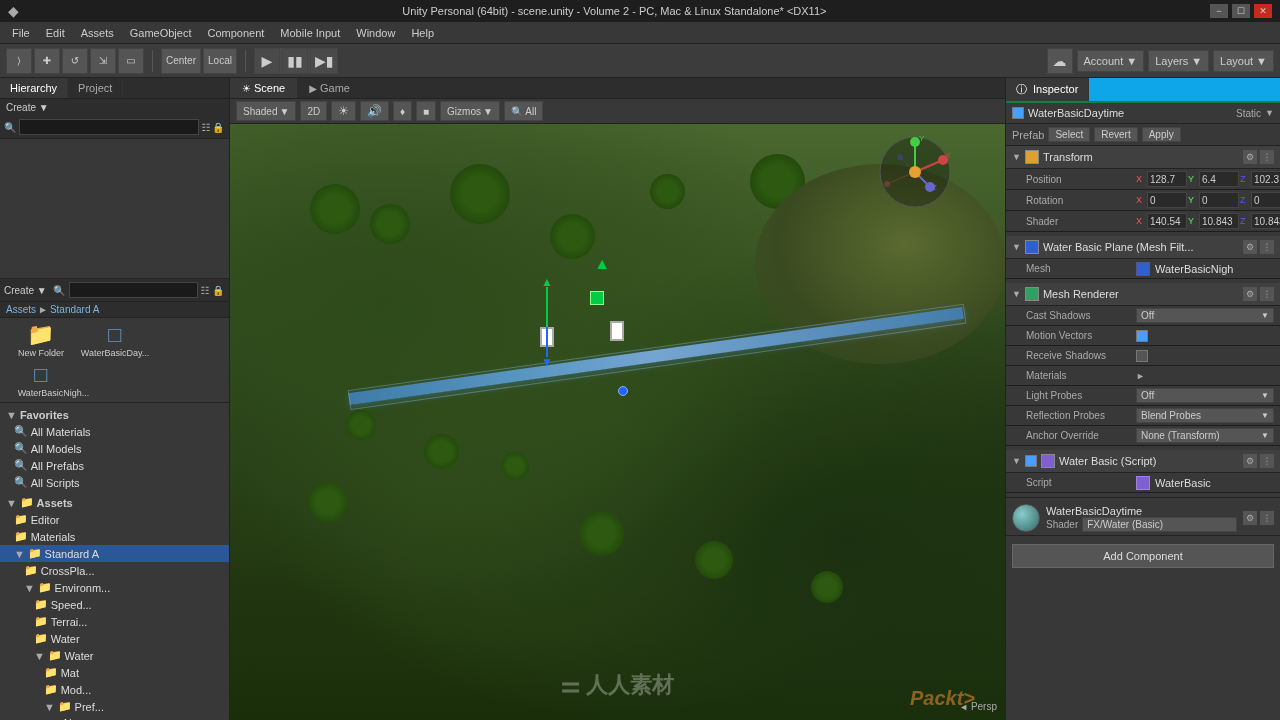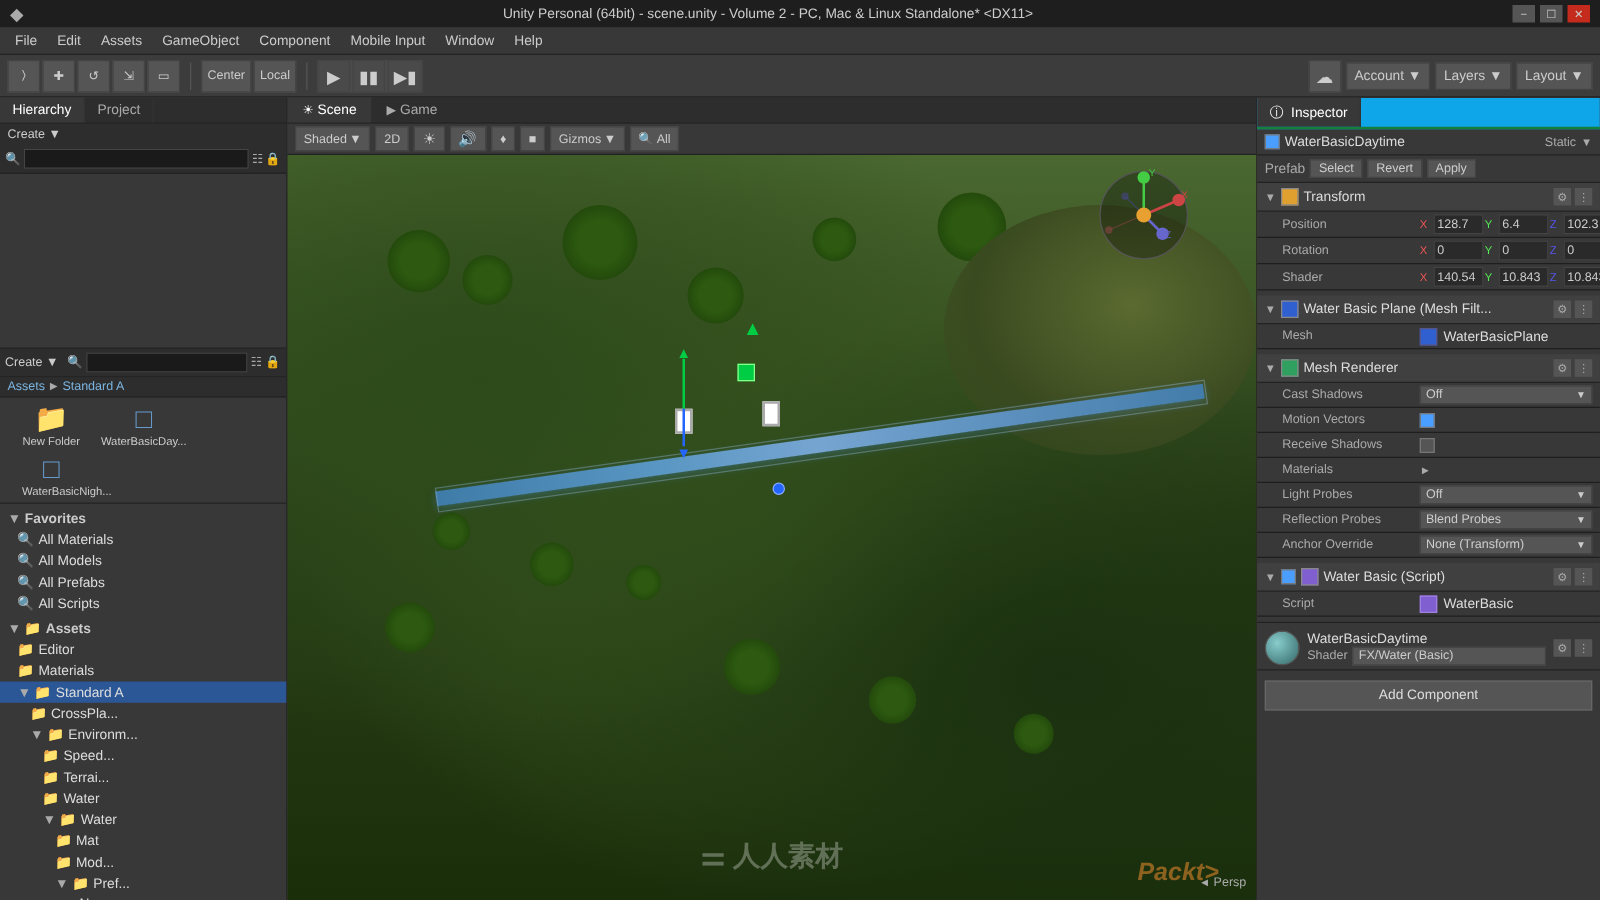--- a/index.html
+++ b/index.html
@@ -594,21 +594,21 @@
       <span class="comp-title">Water Basic Plane (Mesh Filt...</span>
       <div class="comp-settings">
         <div class="comp-settings-btn">⚙</div>
         <div class="comp-settings-btn">⋮</div>
       </div>
     </div>
     <div class="prop-row">
       <span class="prop-label">Mesh</span>
       <div class="prop-value">
         <span style="width:14px;height:14px;background:#3060d0;border:1px solid #558;display:inline-block;margin-right:3px;"></span>
-        <span>WaterBasicPlane</span>
+        <span>WaterBasicNigh</span>
       </div>
     </div>
 
     <div class="component-header" style="margin-top:4px;">
       <span style="color:#aaa; font-size:9px;">▼</span>
       <span class="comp-icon mesh-renderer"></span>
       <span class="comp-title">Mesh Renderer</span>
       <div class="comp-settings">
         <div class="comp-settings-btn">⚙</div>
         <div class="comp-settings-btn">⋮</div>

